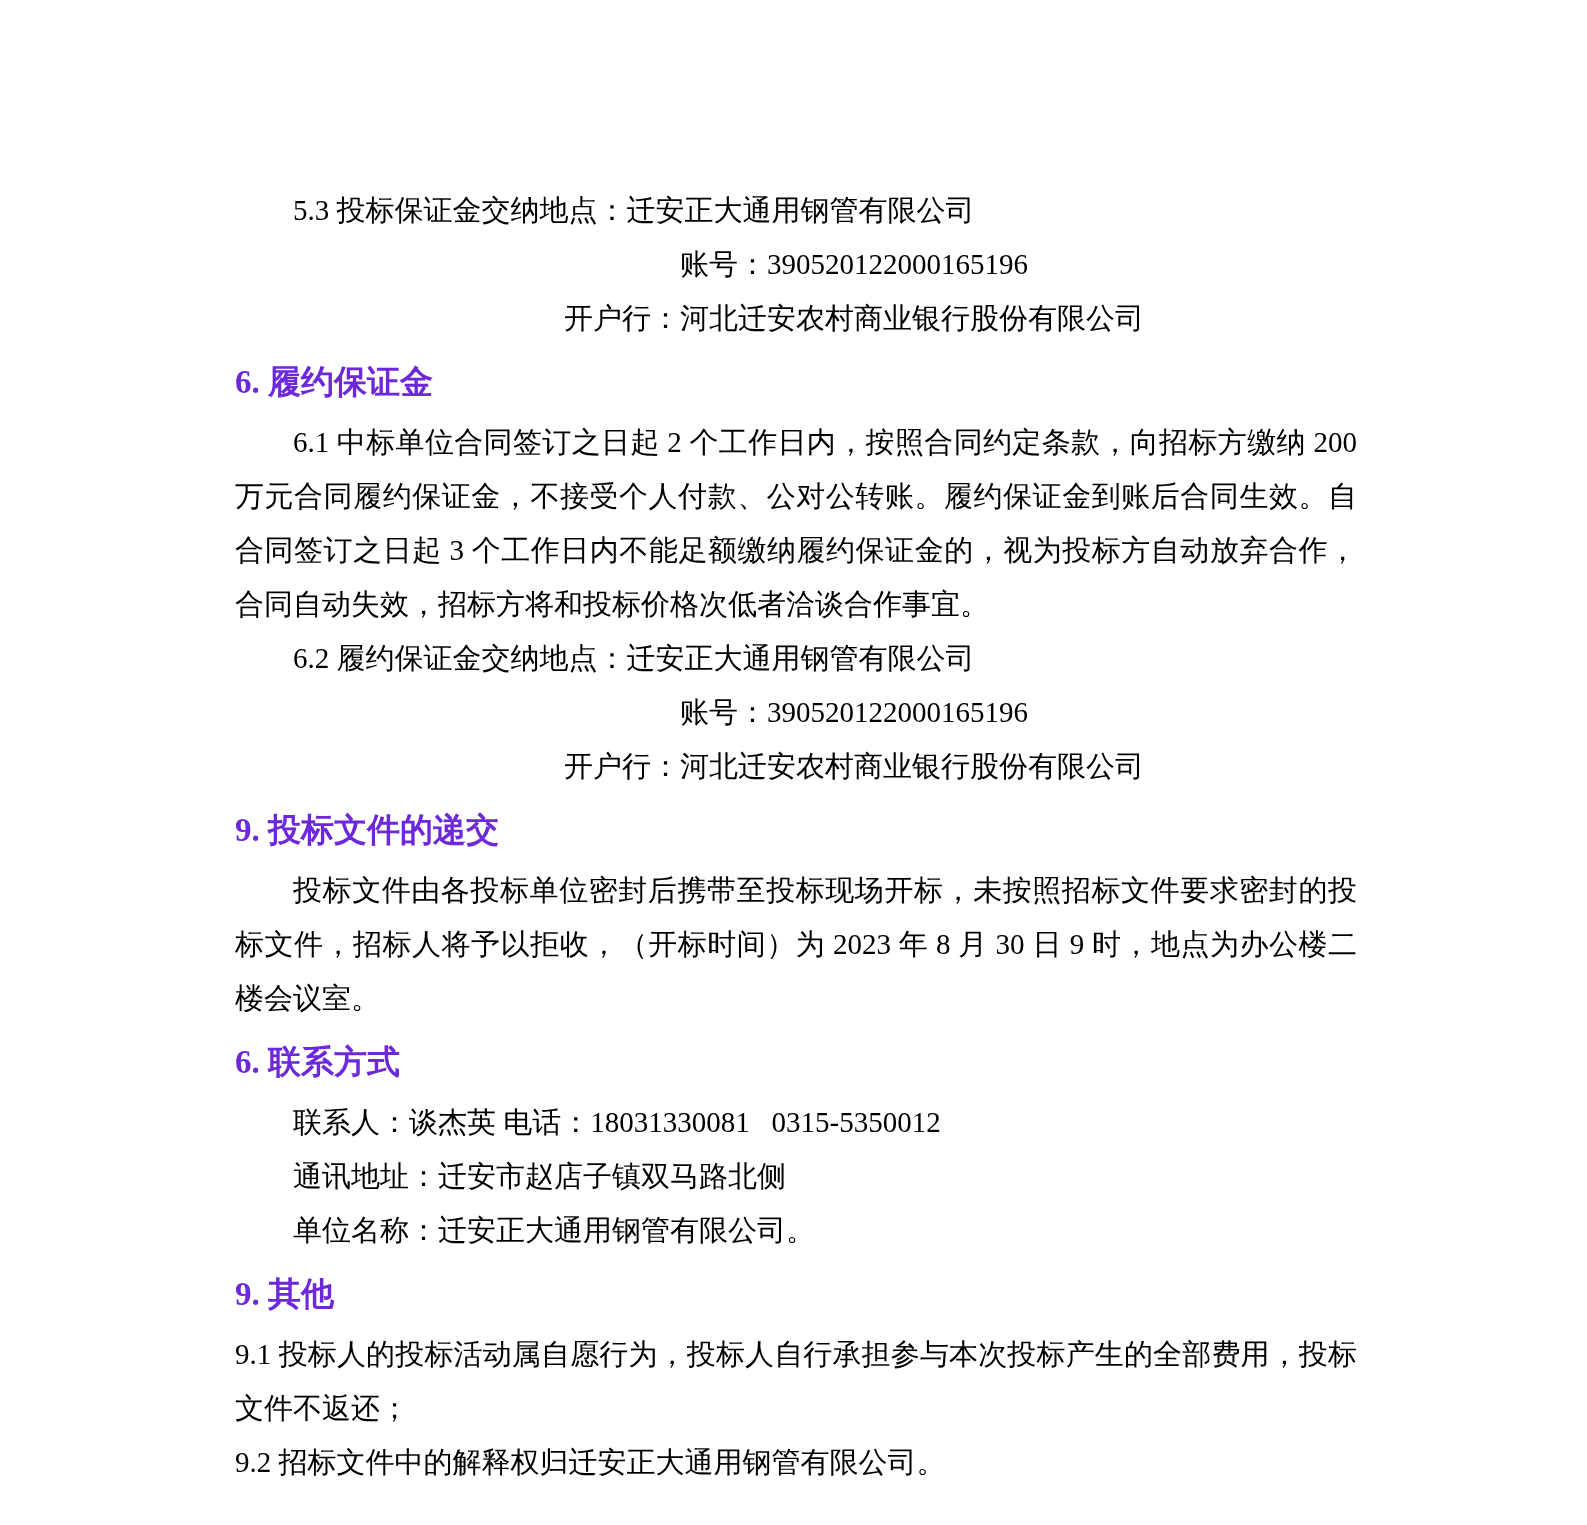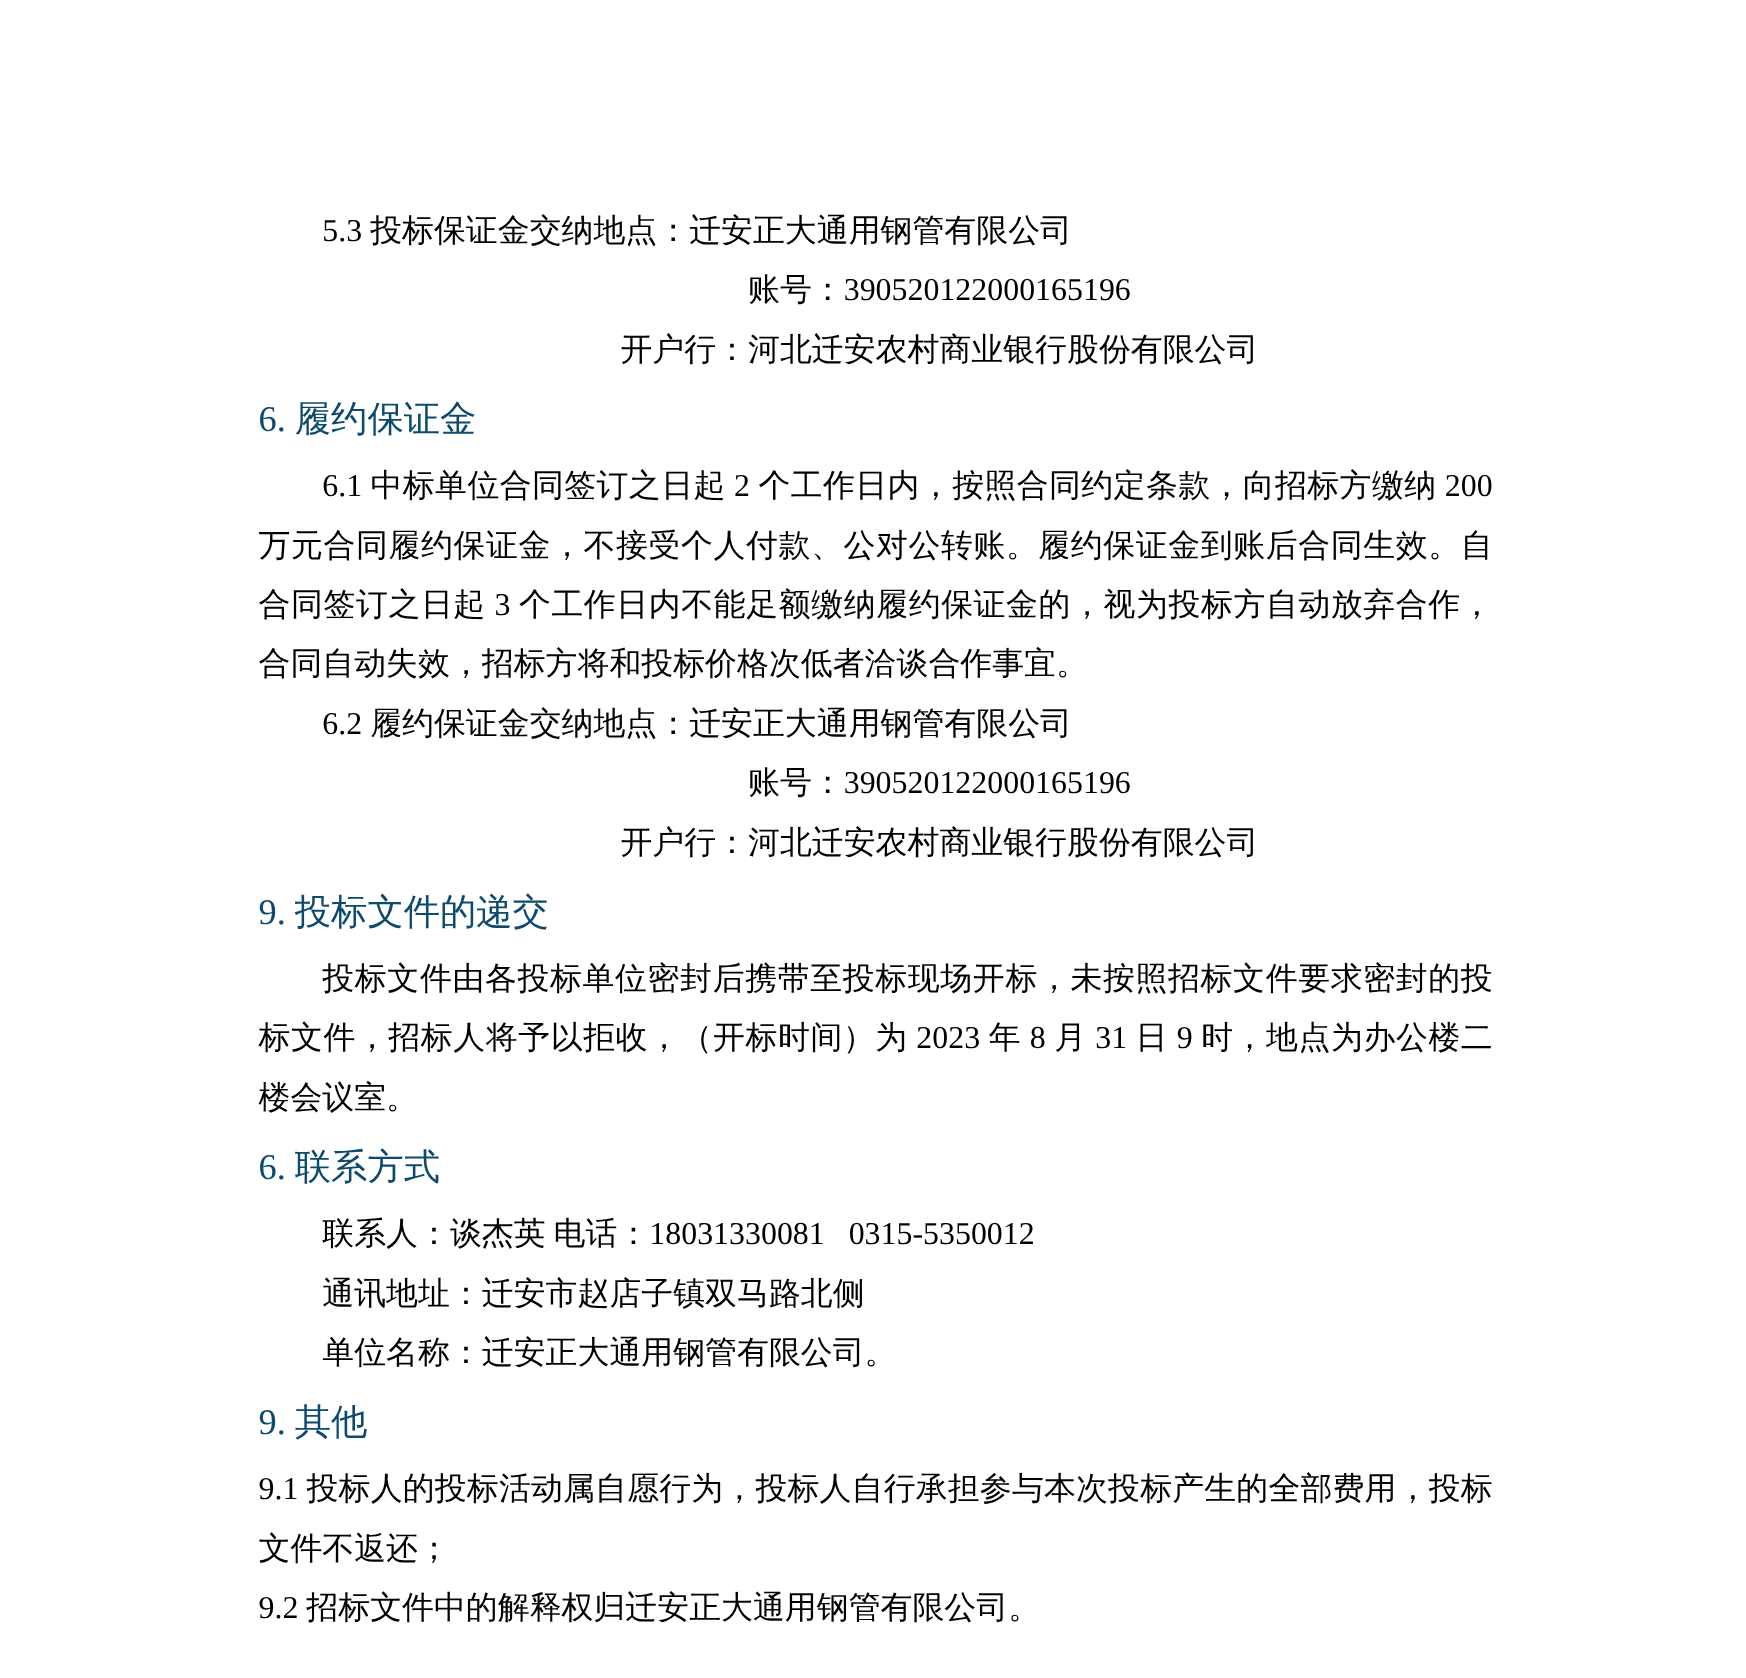--- a/index.html
+++ b/index.html
@@ -32,23 +32,23 @@
     text-align: justify;
   }
   
   .indent2 { text-indent: 58px; }
   
   .indent4 { text-indent: 116px; text-align: center; }
   .pre { white-space: pre-wrap; }
   h2 {
     font-size: 33px;
     line-height: 58px;
-    font-weight: normal;
+    font-weight: bold;
     margin: 8px 0 4px 0;
-    color: #0c4a6e;
+    color: #6d28d9;
     font-family: "Liberation Serif", "DejaVu Serif", serif;
   }
   .u {
     text-underline-offset: 6px;
     text-decoration-thickness: 1.5px;
   }
 </style>
 </head>
 <body>
 
@@ -59,21 +59,21 @@
     <p class="line indent4">账号：390520122000165196</p>
     <p class="line indent4">开户行：河北迁安农村商业银行股份有限公司</p>
 
     <h2>6. 履约保证金</h2>
     <p class="para indent2">6.1 中标单位合同签订之日起 2 个工作日内，按照合同约定条款，向招标方缴纳 200 万元合同履约保证金，不接受个人付款、公对公转账。履约保证金到账后合同生效。自合同签订之日起 3 个工作日内不能足额缴纳履约保证金的，视为投标方自动放弃合作，合同自动失效，招标方将和投标价格次低者洽谈合作事宜。</p>
     <p class="line indent2">6.2 履约保证金交纳地点：迁安正大通用钢管有限公司</p>
     <p class="line indent4">账号：390520122000165196</p>
     <p class="line indent4">开户行：河北迁安农村商业银行股份有限公司</p>
 
     <h2>9. 投标文件的递交</h2>
-    <p class="para indent2"><span>投标文件由各投标单位密封后携带至投标现场开标，未按照招标文件要求密封的投标文件，招标人将予以拒收，（开标时间）为</span><span class="u"> 2023 </span><span>年</span><span class="u"> 8 </span><span>月 31 日</span><span class="u"> 9 </span><span>时，地点为</span><span class="u">办公楼二楼会议室</span><span>。</span></p>
+    <p class="para indent2"><span>投标文件由各投标单位密封后携带至投标现场开标，未按照招标文件要求密封的投标文件，招标人将予以拒收，（开标时间）为</span><span class="u"> 2023 </span><span>年</span><span class="u"> 8 </span><span>月 30 日</span><span class="u"> 9 </span><span>时，地点为</span><span class="u">办公楼二楼会议室</span><span>。</span></p>
 
     <h2>6. 联系方式</h2>
     <p class="line indent2 pre">联系人：谈杰英 电话：18031330081   0315-5350012</p>
     <p class="line indent2">通讯地址：迁安市赵店子镇双马路北侧</p>
     <p class="line indent2">单位名称：迁安正大通用钢管有限公司。</p>
 
     <h2>9. 其他</h2>
     <p class="para">9.1 投标人的投标活动属自愿行为，投标人自行承担参与本次投标产生的全部费用，投标文件不返还；</p>
     <p class="para">9.2 招标文件中的解释权归迁安正大通用钢管有限公司。</p>
 

